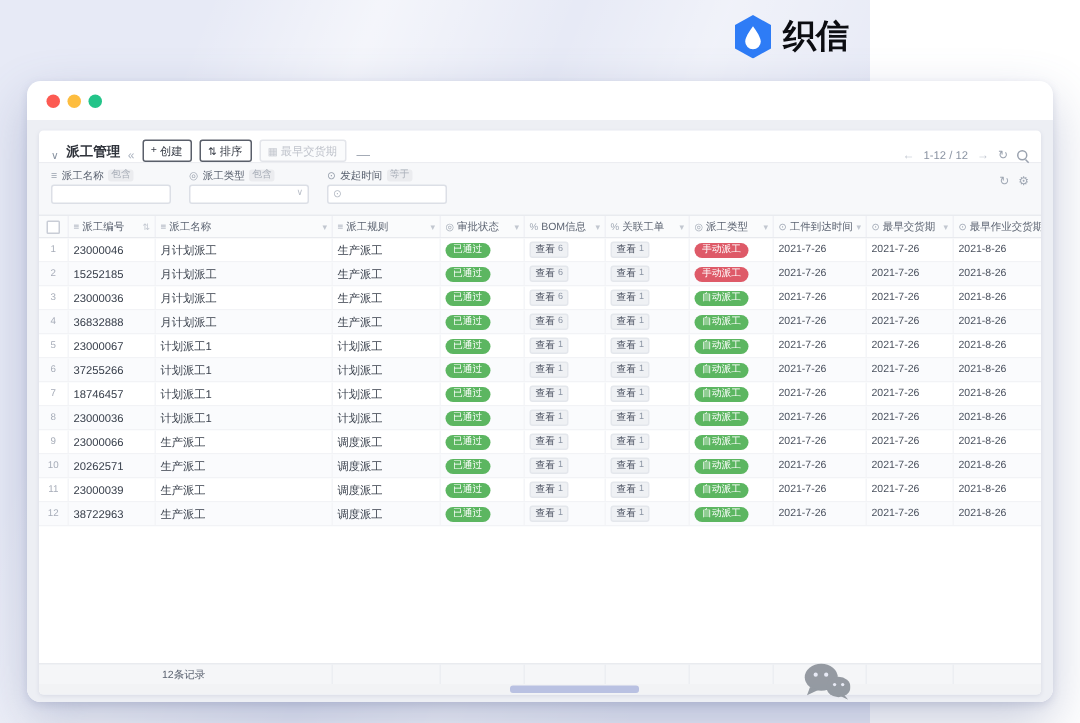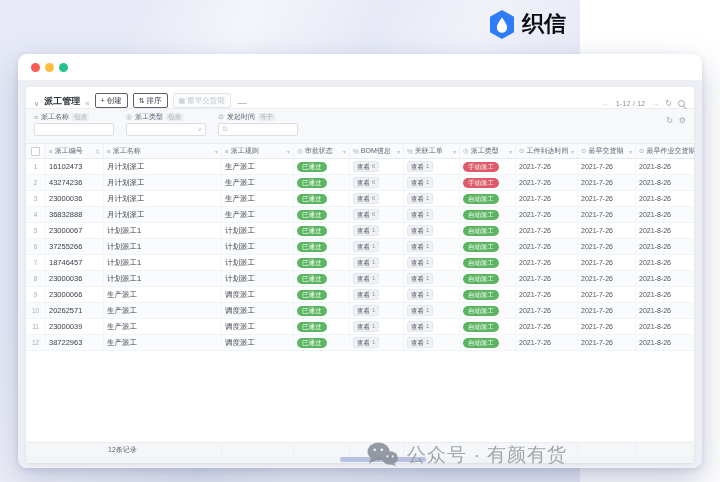--- a/index.html
+++ b/index.html
@@ -216,21 +216,21 @@
               <span class="hicon">⊙</span>
               <span class="hlabel">最早作业交货期</span>
             </div>
           </div>
         <div class="tbody">
             <div class="tr">
               <div class="td center" style="width: 20px;">
                 <span class="idx">1</span>
               </div>
               <div class="td" style="width: 58px;">
-                <span>16102473</span>
+                <span>23000046</span>
               </div>
               <div class="td" style="width: 118px;">
                 <span>月计划派工</span>
               </div>
               <div class="td" style="width: 72px;">
                 <span>生产派工</span>
               </div>
               <div class="td" style="width: 56px;">
                 <span class="badge green">已通过</span>
               </div>
@@ -257,21 +257,21 @@
               </div>
               <div class="td" style="width: 58px; border-right: none;">
                 <span class="tdate">2021-8-26</span>
               </div>
             </div>
             <div class="tr alt">
               <div class="td center" style="width: 20px;">
                 <span class="idx">2</span>
               </div>
               <div class="td" style="width: 58px;">
-                <span>43274236</span>
+                <span>15252185</span>
               </div>
               <div class="td" style="width: 118px;">
                 <span>月计划派工</span>
               </div>
               <div class="td" style="width: 72px;">
                 <span>生产派工</span>
               </div>
               <div class="td" style="width: 56px;">
                 <span class="badge green">已通过</span>
               </div>
@@ -741,16 +741,15 @@
         <ellipse cx="23" cy="16" rx="8" ry="6.8"></ellipse>
         <polygon points="27,21.5 29.5,24.5 24.5,22.2"></polygon>
       </g>
       <g fill="#e7eaf6">
         <circle cx="7.8" cy="7.8" r="1.4"></circle>
           <circle cx="14.8" cy="7.8" r="1.4"></circle>
         <circle cx="20.4" cy="14.4" r="1.1"></circle>
           <circle cx="25.8" cy="14.4" r="1.1"></circle>
       </g>
     </svg>
-    <span class="wm-text">公众号 · 有颜有货</span>
   </div>
 
 </div>
 
 </body></html>

